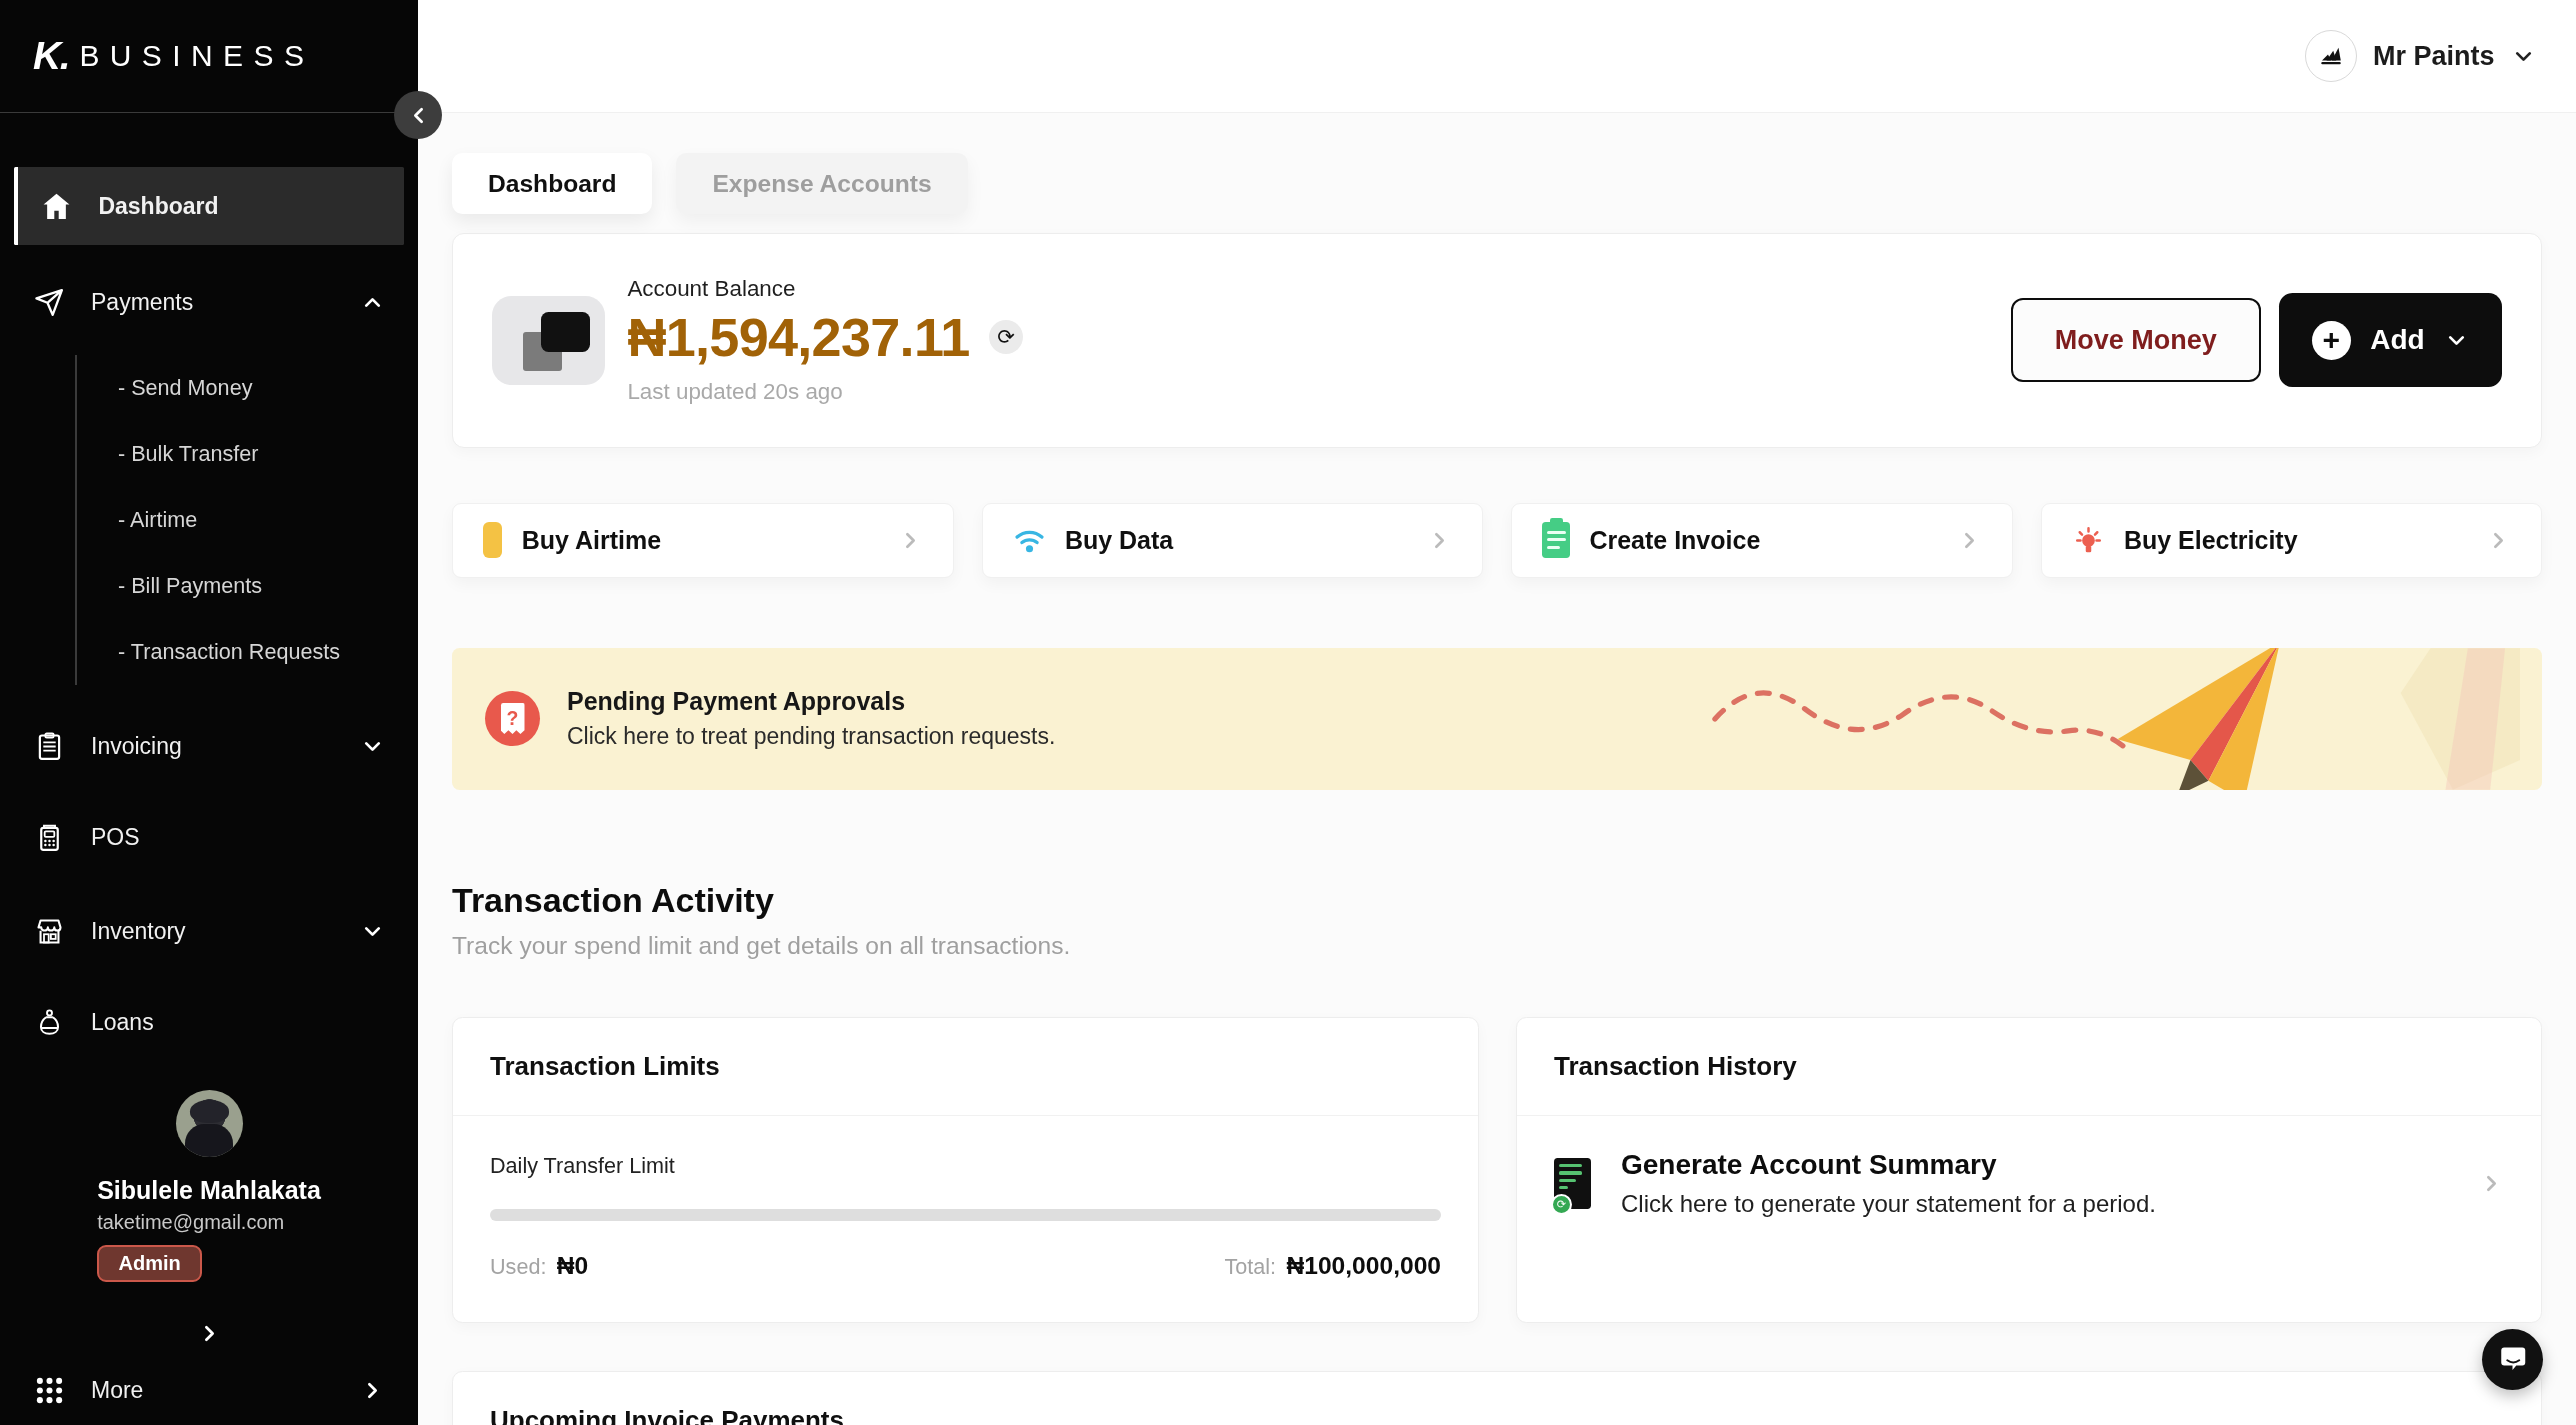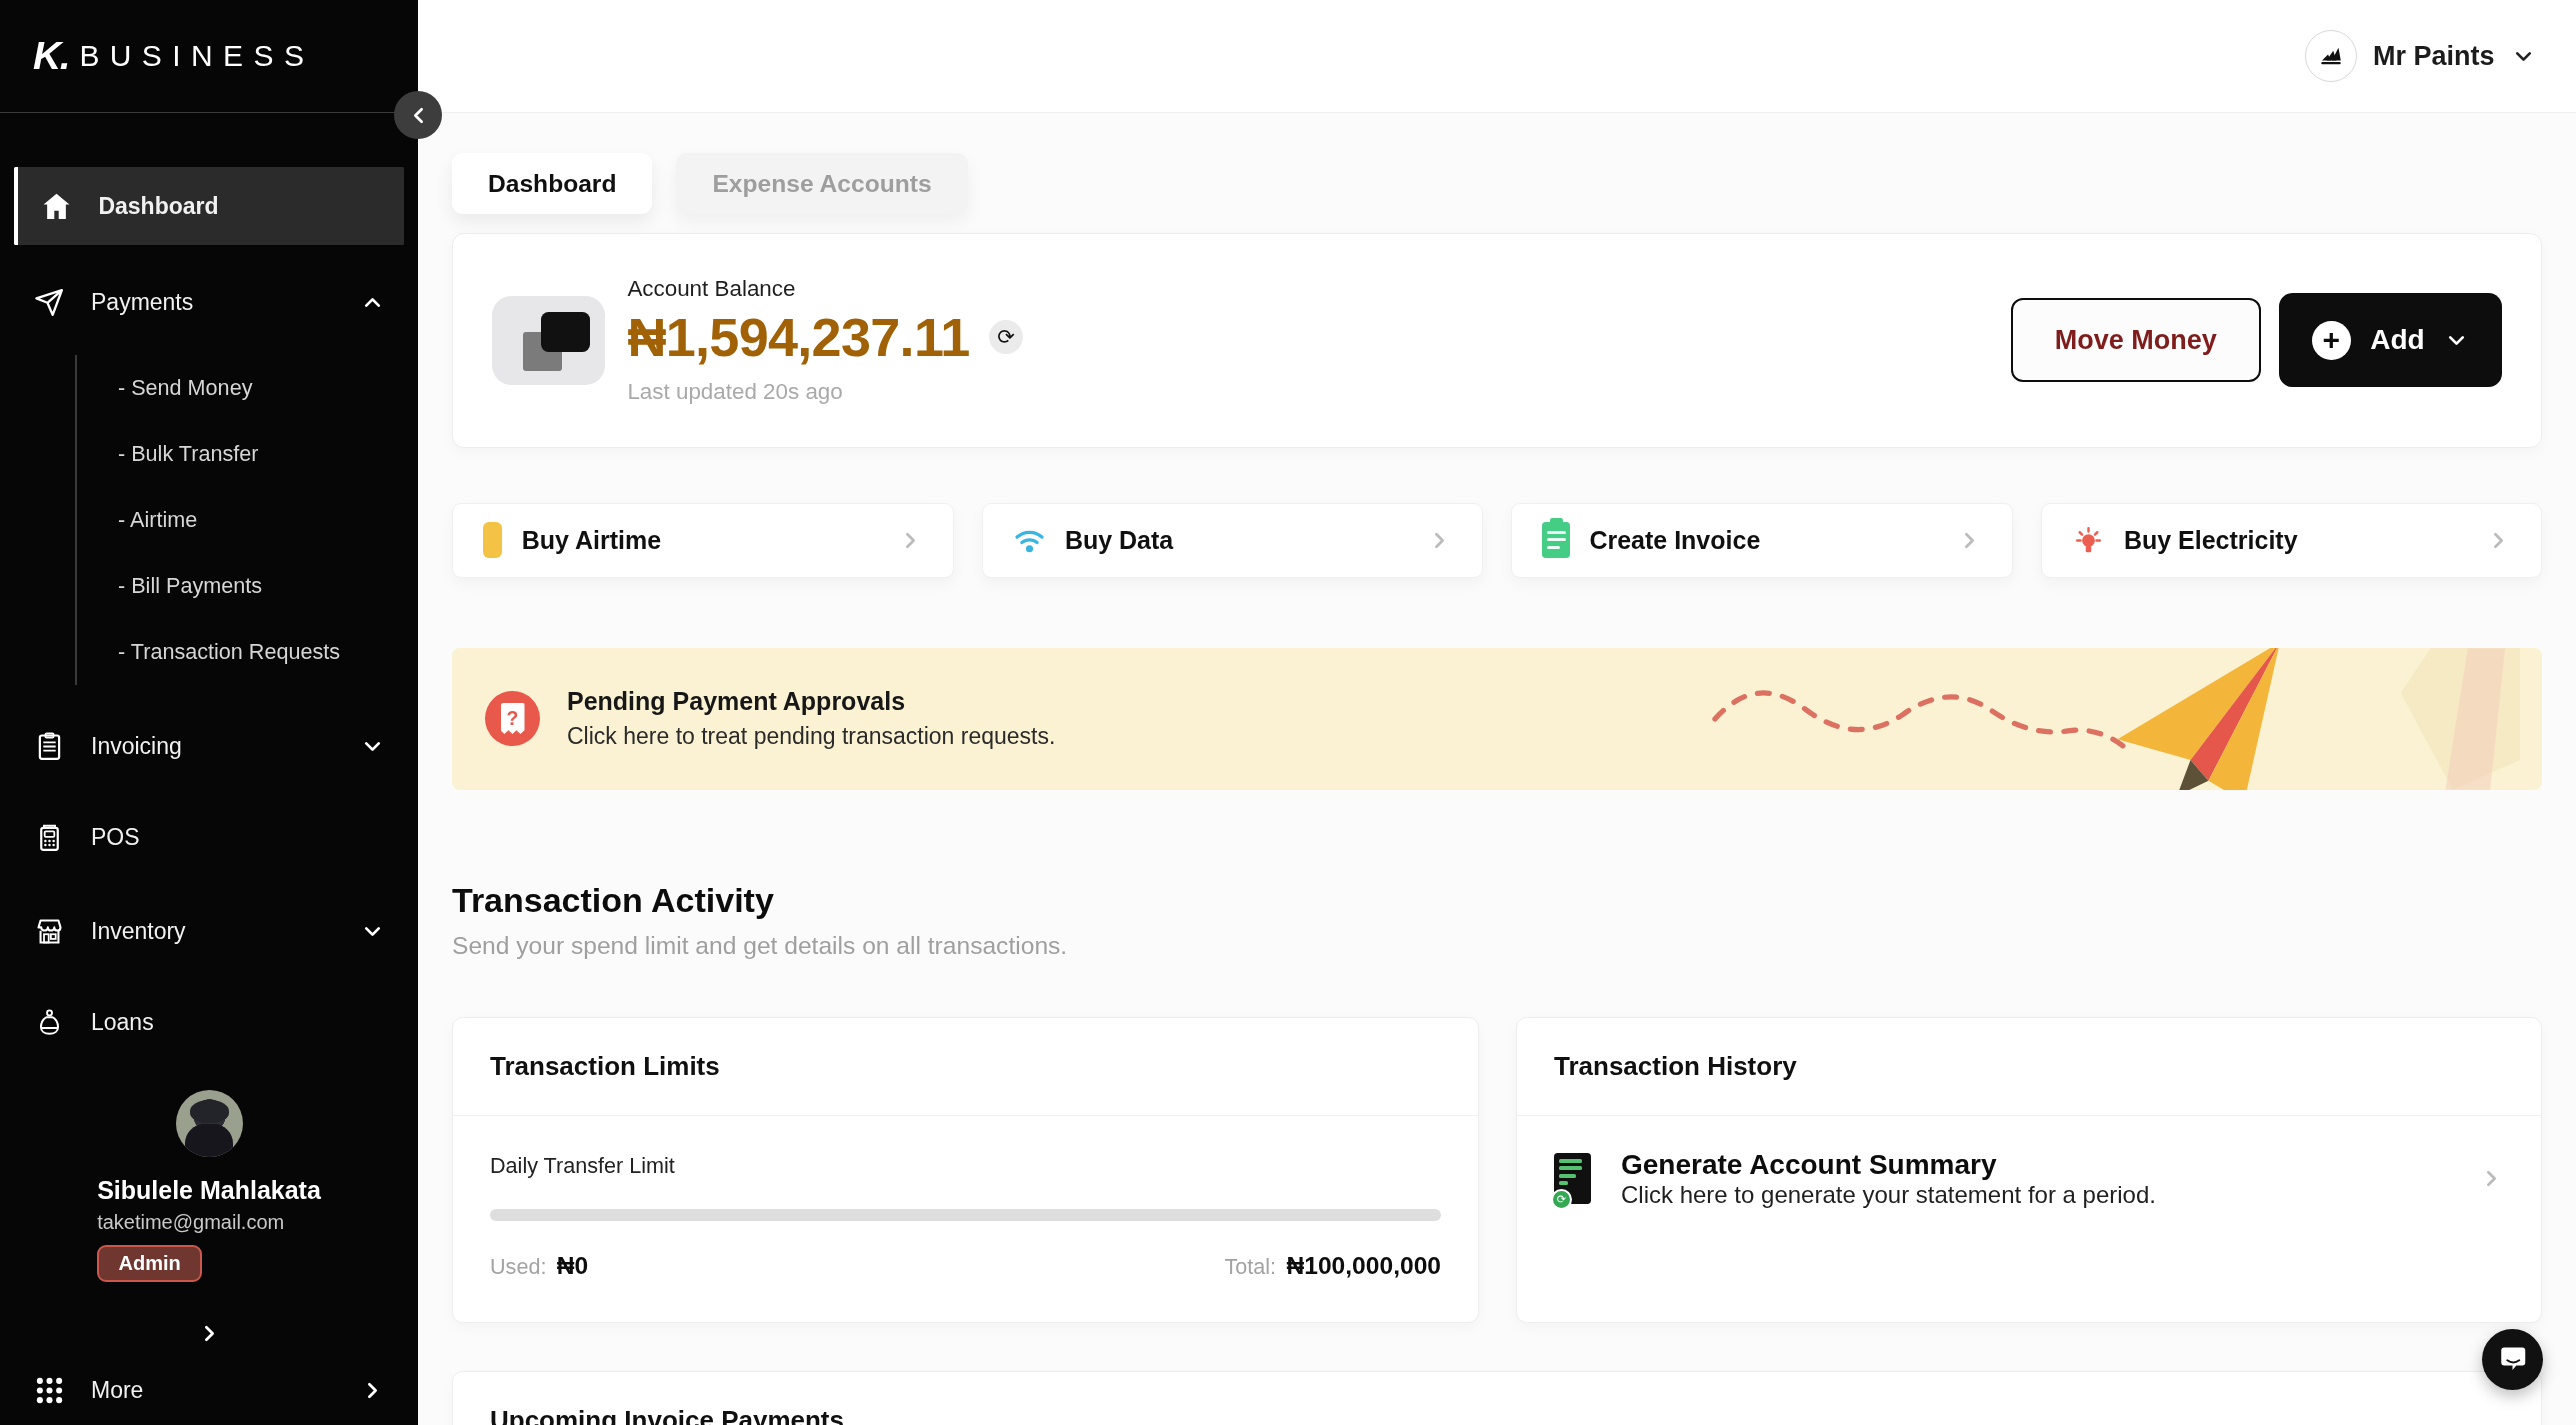--- a/index.html
+++ b/index.html
@@ -116,21 +116,21 @@
   .muted { font-size:21.6px; color:#a3a3a3; }
   .strong-val { font-size:24.6px; font-weight:800; color:#0d0d0d; margin-left:10.4px; }
   .limit-row .grow { flex:1; }
 
   .history-body { padding:33px 37px; display:flex; align-items:center; gap:30px; cursor:pointer; }
   .doc-ic { width:37px; height:51px; background:#101010; border-radius:3.7px; position:relative; flex:none; }
   .doc-ic i { position:absolute; left:5.2px; height:3.7px; background:#56c271; border-radius:1.5px; }
   .doc-badge { position:absolute; left:-3px; bottom:-6px; width:21px; height:21px; border-radius:50%; background:#34a853;
                border:2.2px solid #fff; color:#fff; font-size:11.2px; display:flex; align-items:center; justify-content:center; }
   .hist-title { font-size:28px; font-weight:800; color:#0d0d0d; }
-  .hist-sub { font-size:24px; color:#1f1f1f; margin-top:0; }
+  .hist-sub { font-size:24px; color:#1f1f1f; margin-top:9px; }
   .history-body .grow { flex:1; }
 
   .upcoming { margin-top:48px; height:224px; }
 
   .chat-fab { position:fixed; left:2482px; top:1329px; width:61px; height:61px; border-radius:50%; background:#111;
               border:none; display:flex; align-items:center; justify-content:center; box-shadow:0 6px 15px rgba(0,0,0,0.25); cursor:pointer; }
 </style>
 </head>
 <body>
 
@@ -414,21 +414,21 @@
           <g transform="translate(560,-8)">
             <polygon points="0,130 218,0 98,158" fill="#f3b63a"></polygon>
             <polygon points="98,158 218,0 122,186" fill="#e4574a"></polygon>
             <polygon points="122,186 218,0 170,214" fill="#f3b63a"></polygon>
             <polygon points="98,158 122,186 80,206" fill="#5d5138"></polygon>
           </g>
         </svg>
       </section>
 
       <h2 class="sect-title">Transaction Activity</h2>
-      <p class="sect-sub">Send your spend limit and get details on all transactions.</p>
+      <p class="sect-sub">Track your spend limit and get details on all transactions.</p>
 
       <div class="two-col">
         <section class="card panel limits-panel">
           <div class="panel-hd">Transaction Limits</div>
           <div class="limits-body">
             <div class="limit-label">Daily Transfer Limit</div>
             <div class="progress">
                 <span class="fill" id="limit-fill" style="width: 0%;"></span>
               </div>
             <div class="limit-row">

